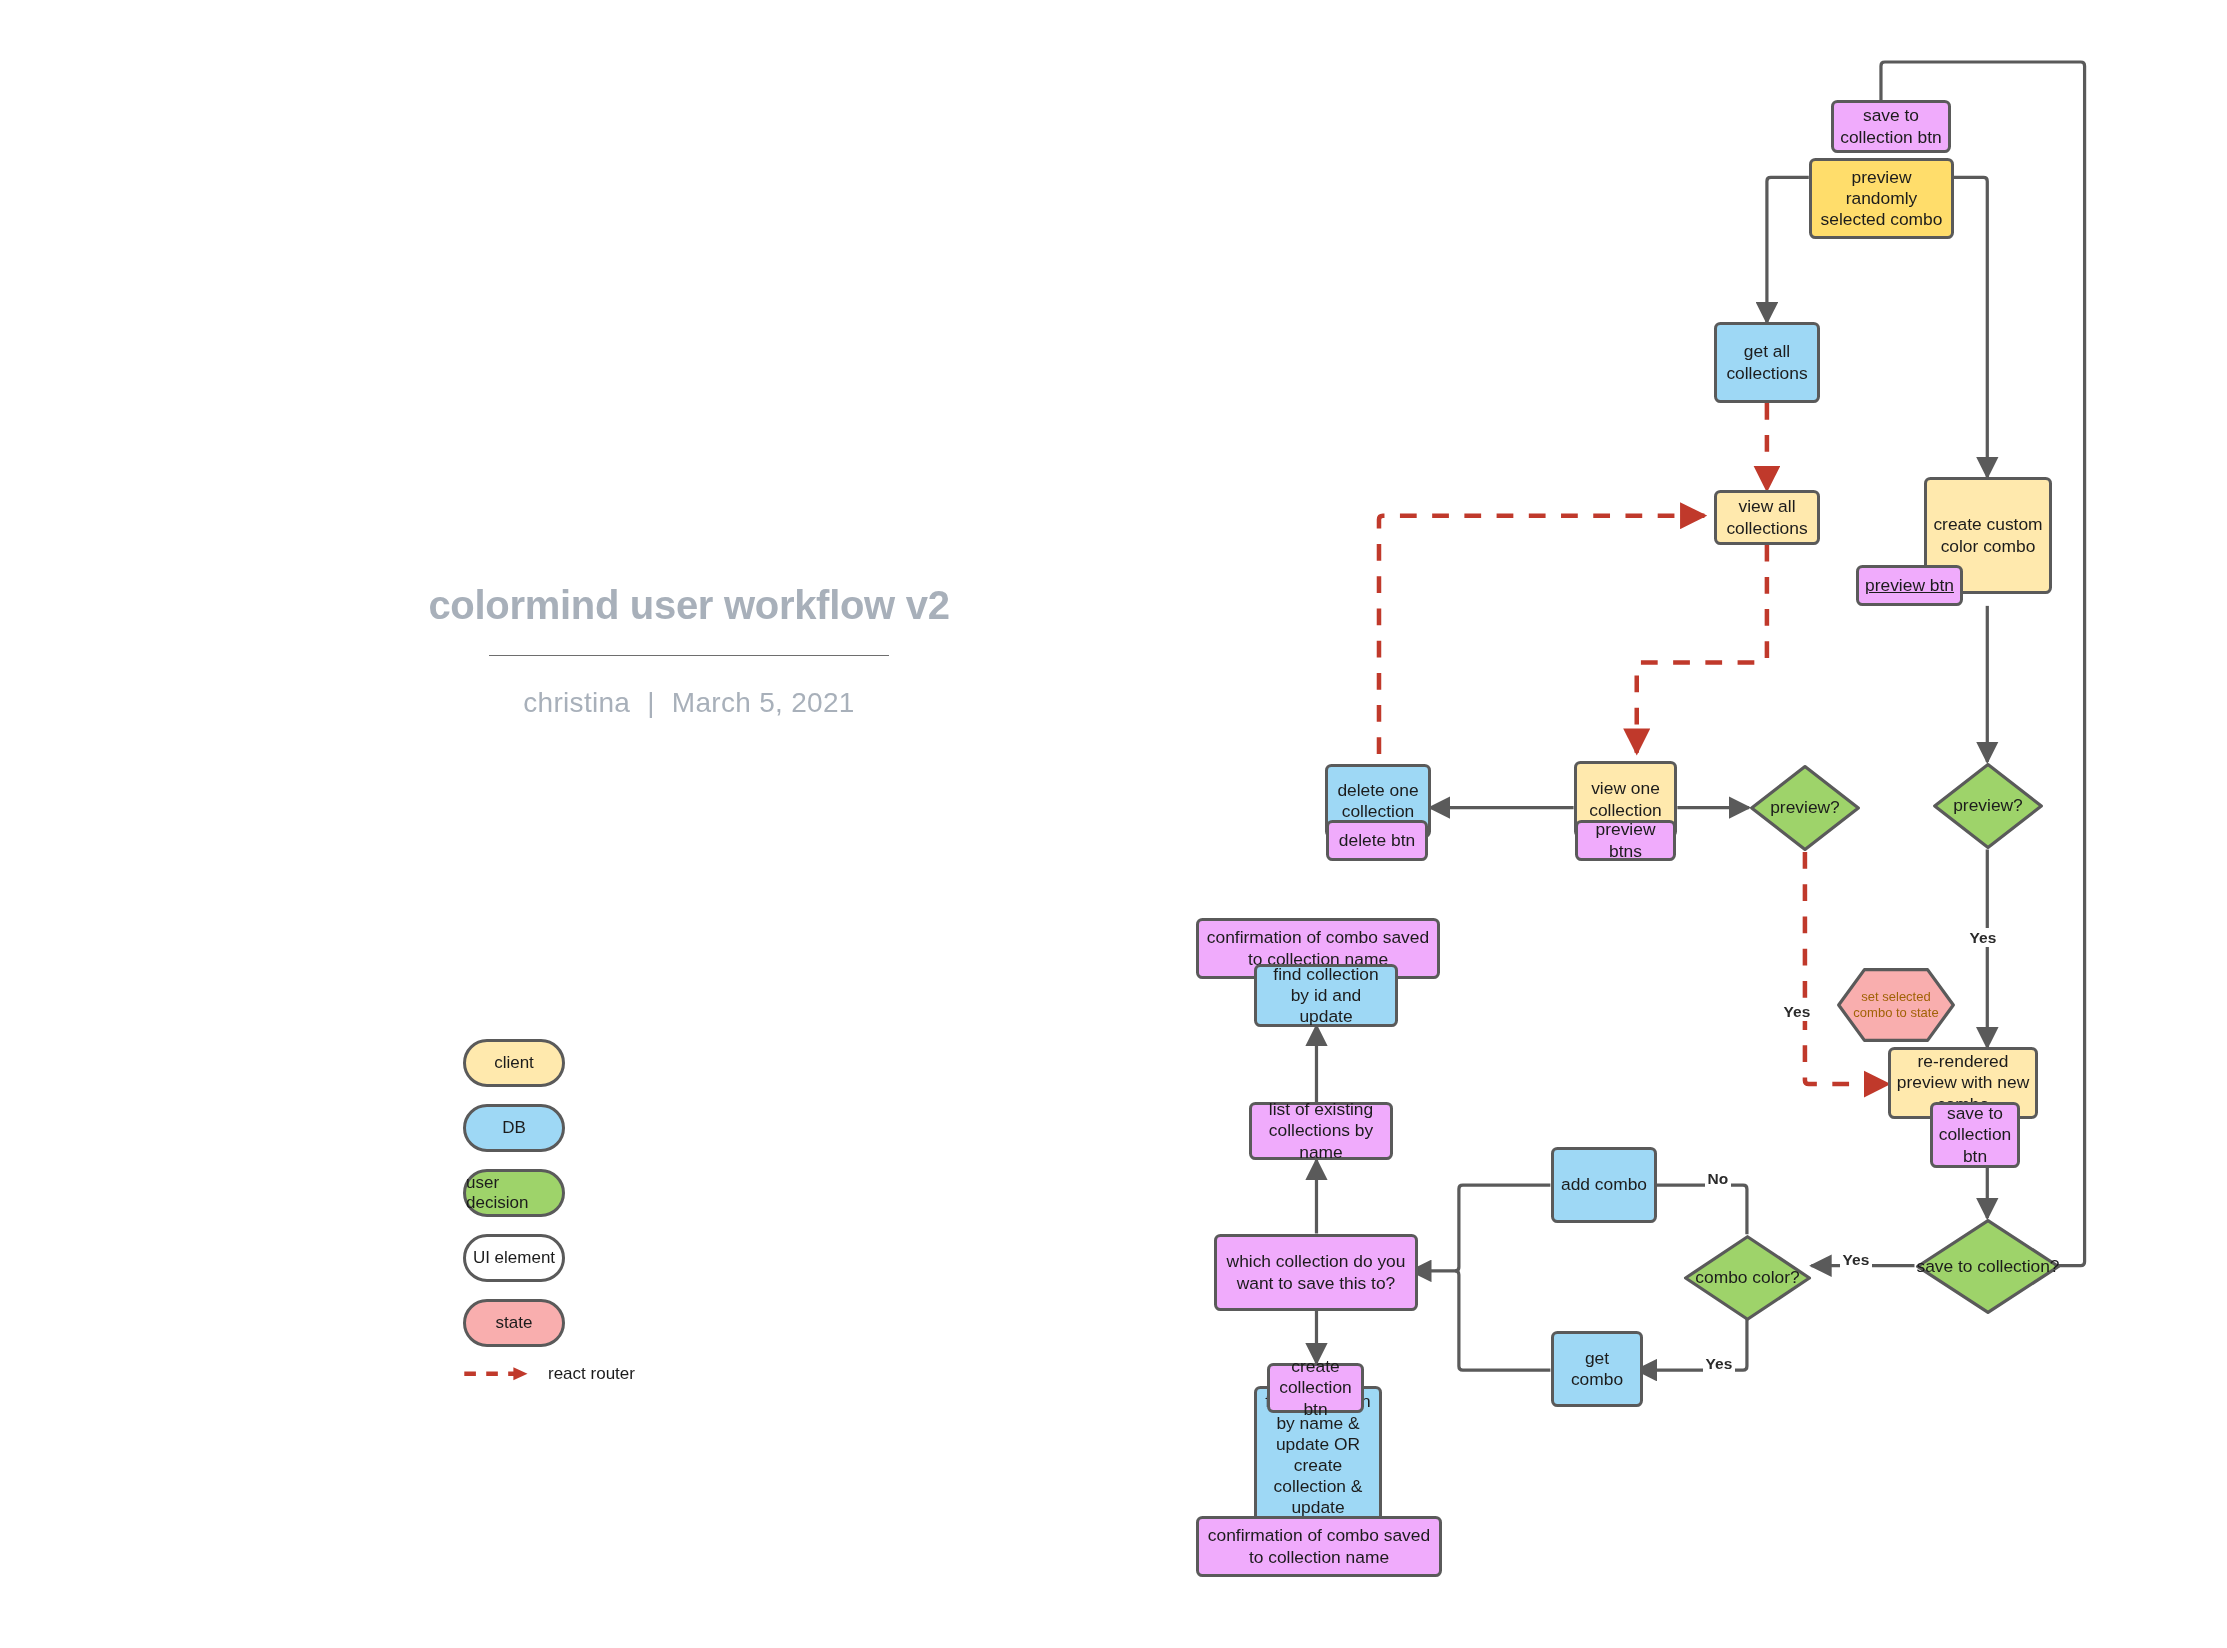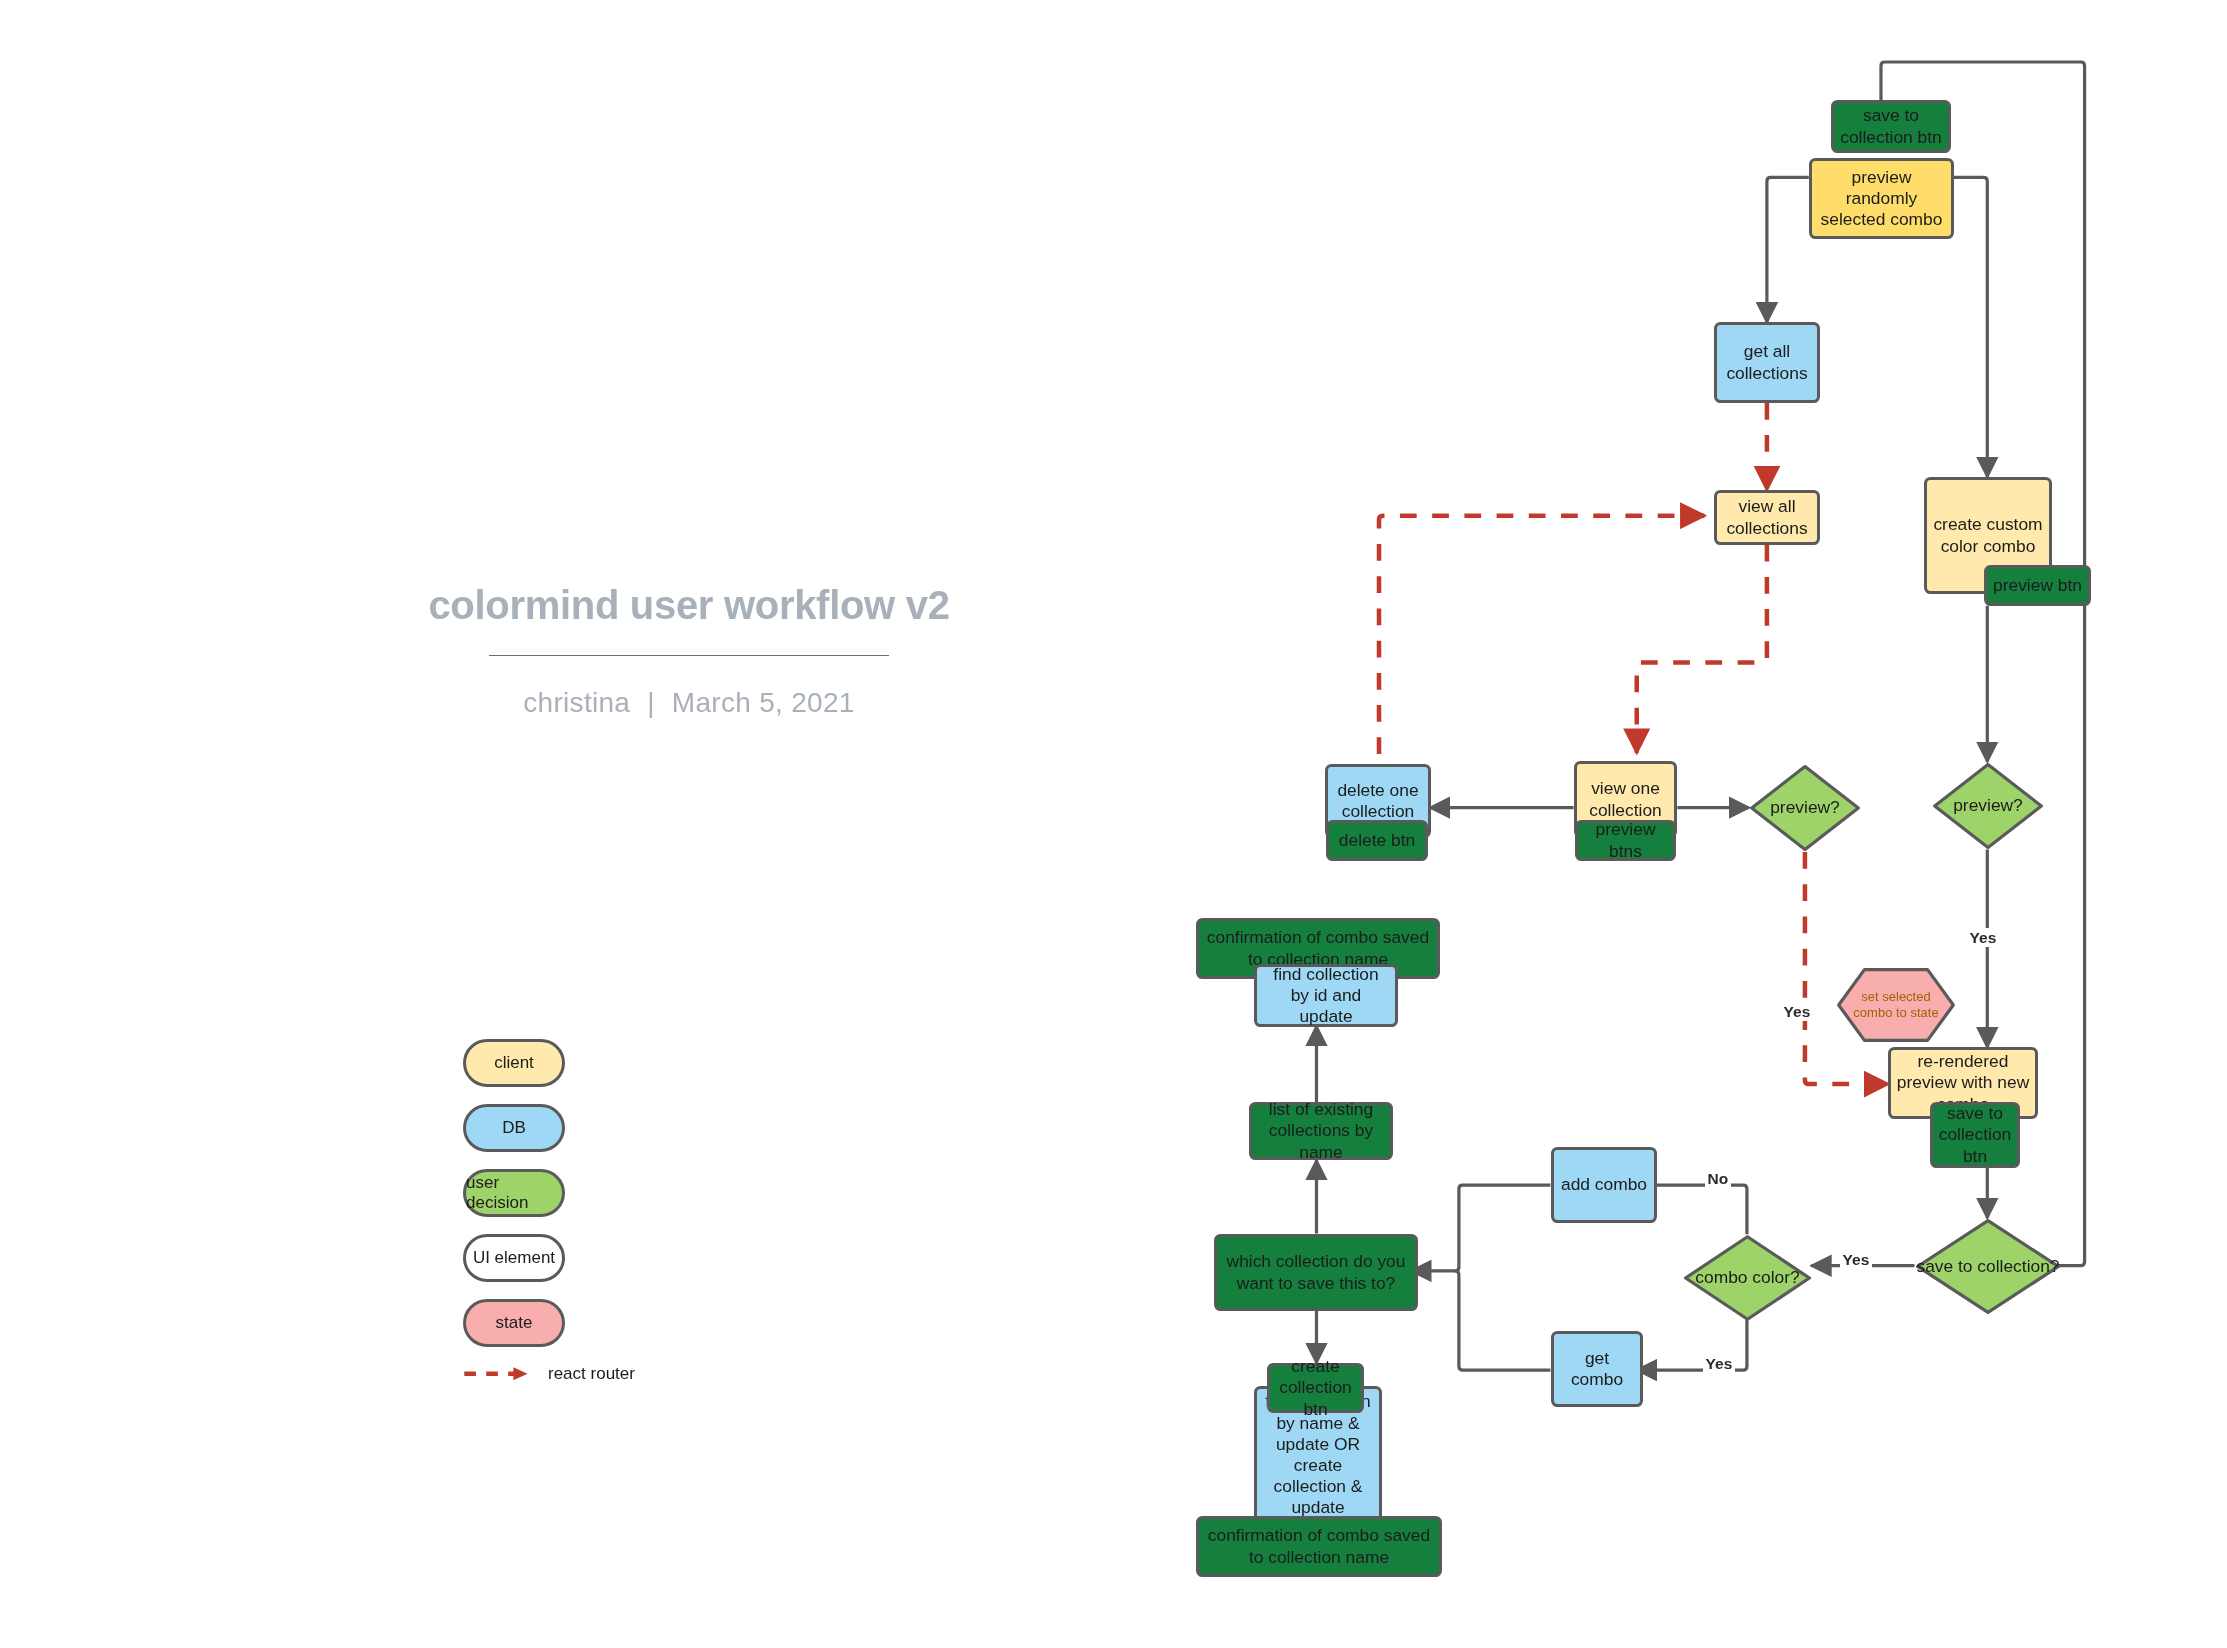--- a/index.html
+++ b/index.html
@@ -23,21 +23,21 @@
   .lg-router{display:flex;align-items:center;margin-top:9px;}
   .lg-router .lbl{font-size:17px;color:#1c1c1c;margin-left:14px;}
 
   
   .node{position:absolute;box-sizing:border-box;border:3.2px solid #5a5a5a;border-radius:6.4px;
         display:flex;align-items:center;justify-content:center;text-align:center;
         font-size:17.4px;line-height:1.22;color:#1c1c1c;padding:2.6px 5.2px;}
   .n-client{background:#ffe9ad;}
   .n-client-strong{background:#ffdd6b;}
   .n-db{background:#9ed8f5;}
-  .n-ui{background:#15803d;}
+  .n-ui{background:#f0abfc;}
   .hex{position:absolute;box-sizing:border-box;display:flex;align-items:center;justify-content:center;
        text-align:center;font-size:13px;line-height:1.22;color:#a16207;}
   .diamond{position:absolute;display:flex;align-items:center;justify-content:center;
            text-align:center;font-size:17.4px;line-height:1.22;color:#1c1c1c;}
   .diamond > .dtxt, .hex > .htxt{position:relative;z-index:2;}
   .diamond > svg, .hex > svg{position:absolute;left:0;top:0;}
 
   .edgelabel{position:absolute;font-size:15.5px;font-weight:bold;color:#2b2b2b;
              background:#ffffff;padding:0.6px 2.6px;}
 </style>
@@ -128,21 +128,21 @@
   </div>
 
   <div class="node n-client-strong" style="left:1809px;top:158px;width:145px;height:81px;">preview randomly selected combo</div>
   <div class="node n-ui" style="left:1831px;top:100px;width:120px;height:53px;z-index:3;">save to collection btn</div>
 
   <div class="node n-db" style="left:1714px;top:322px;width:106px;height:81px;">get all collections</div>
 
   <div class="node n-client" style="left:1714px;top:490px;width:106px;height:55px;">view all collections</div>
 
   <div class="node n-client" style="left:1924px;top:477px;width:128px;height:117px;">create custom color combo</div>
-  <div class="node n-ui" style="left:1984px;top:565px;width:107px;height:41px;z-index:3;">preview btn</div>
+  <div class="node n-ui" style="left:1856px;top:565px;width:107px;height:41px;z-index:3;text-decoration:underline;">preview btn</div>
 
   <div class="node n-db" style="left:1325px;top:764px;width:106px;height:74px;">delete one collection</div>
   <div class="node n-ui" style="left:1326px;top:820px;width:102px;height:41px;z-index:3;">delete btn</div>
 
   <div class="node n-client" style="left:1574px;top:761px;width:103px;height:77px;">view one collection</div>
   <div class="node n-ui" style="left:1575px;top:820px;width:101px;height:41px;z-index:3;">preview btns</div>
 
   <div class="diamond" style="left:1749px;top:764px;width:112px;height:88px;">
     <svg width="112" height="88" viewBox="0 0 174 137">
       <polygon points="87,4 170,68.5 87,133 4,68.5" fill="#9ed36a" stroke="#5a5a5a" stroke-width="5" stroke-linejoin="round"></polygon>

